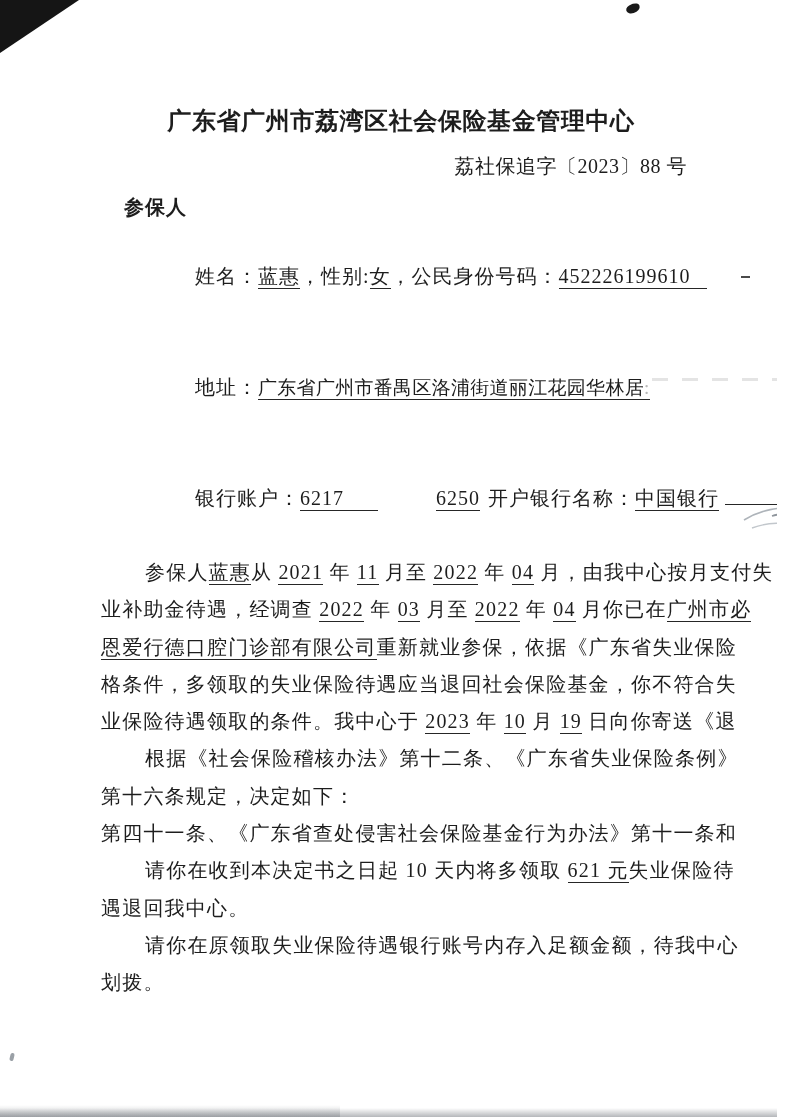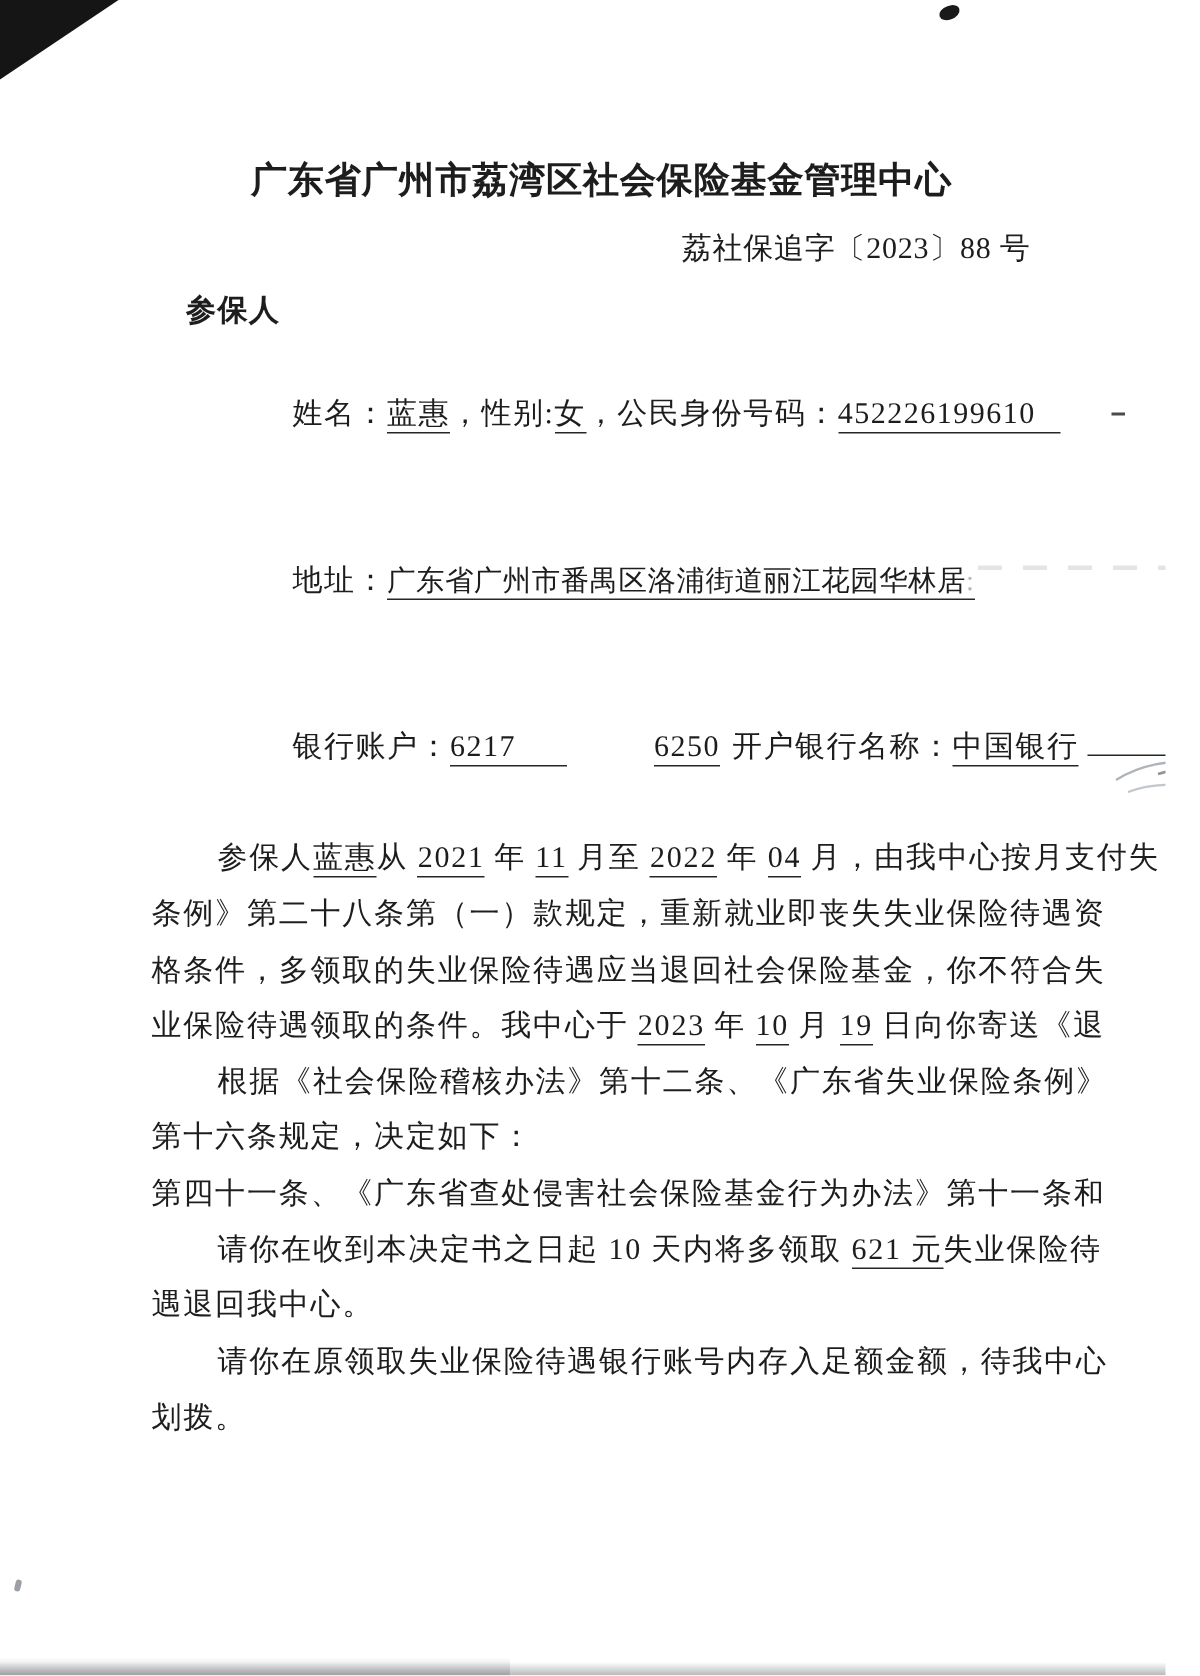--- a/index.html
+++ b/index.html
@@ -81,21 +81,22 @@
       <div class="fline">
         <span>地址：</span><span class="u small">广东省广州市番禺区洛浦街道丽江花园华林居</span><span class="u small faint">:</span><span class="gap g2 smudge"></span><span class="blank-u w46"></span>
       </div>
       <div class="fline">
         <span>银行账户：</span><span class="u ext2">6217</span><span class="gap g3"></span><span class="u">6250</span><span class="ml8">开户银行名称：</span><span class="u">中国银行</span><span class="blank-u w56 ml6"></span>
       </div>
     </div>
 
     <div class="body" id="body-lines">
         <div class="bline indent"><span>参保人</span><span class="u">蓝惠</span><span>从 </span><span class="u">2021</span><span> 年 </span><span class="u">11</span><span> 月至 </span><span class="u">2022</span><span> 年 </span><span class="u">04</span><span> 月，由我中心按月支付失</span></div>
-        <div class="bline"><span>条例》第二十八条第（一）款规定，重新就业即丧失失业保险待遇资</span></div>
+        <div class="bline"><span>业补助金待遇，经调查 </span><span class="u">2022</span><span> 年 </span><span class="u">03</span><span> 月至 </span><span class="u">2022</span><span> 年 </span><span class="u">04</span><span> 月你已在</span><span class="u">广州市必</span></div>
+        <div class="bline"><span class="u">恩爱行德口腔门诊部有限公司</span><span>重新就业参保，依据《广东省失业保险</span></div>
         <div class="bline"><span>格条件，多领取的失业保险待遇应当退回社会保险基金，你不符合失</span></div>
         <div class="bline"><span>业保险待遇领取的条件。我中心于 </span><span class="u">2023</span><span> 年 </span><span class="u">10</span><span> 月 </span><span class="u">19</span><span> 日向你寄送《退</span></div>
         <div class="bline indent"><span>根据《社会保险稽核办法》第十二条、《广东省失业保险条例》</span></div>
         <div class="bline"><span>第十六条规定，决定如下：</span></div>
         <div class="bline"><span>第四十一条、《广东省查处侵害社会保险基金行为办法》第十一条和</span></div>
         <div class="bline indent"><span>请你在收到本决定书之日起 10 天内将多领取 </span><span class="u">621 元</span><span>失业保险待</span></div>
         <div class="bline"><span>遇退回我中心。</span></div>
         <div class="bline indent"><span>请你在原领取失业保险待遇银行账号内存入足额金额，待我中心</span></div>
         <div class="bline"><span>划拨。</span></div>
       </div>

